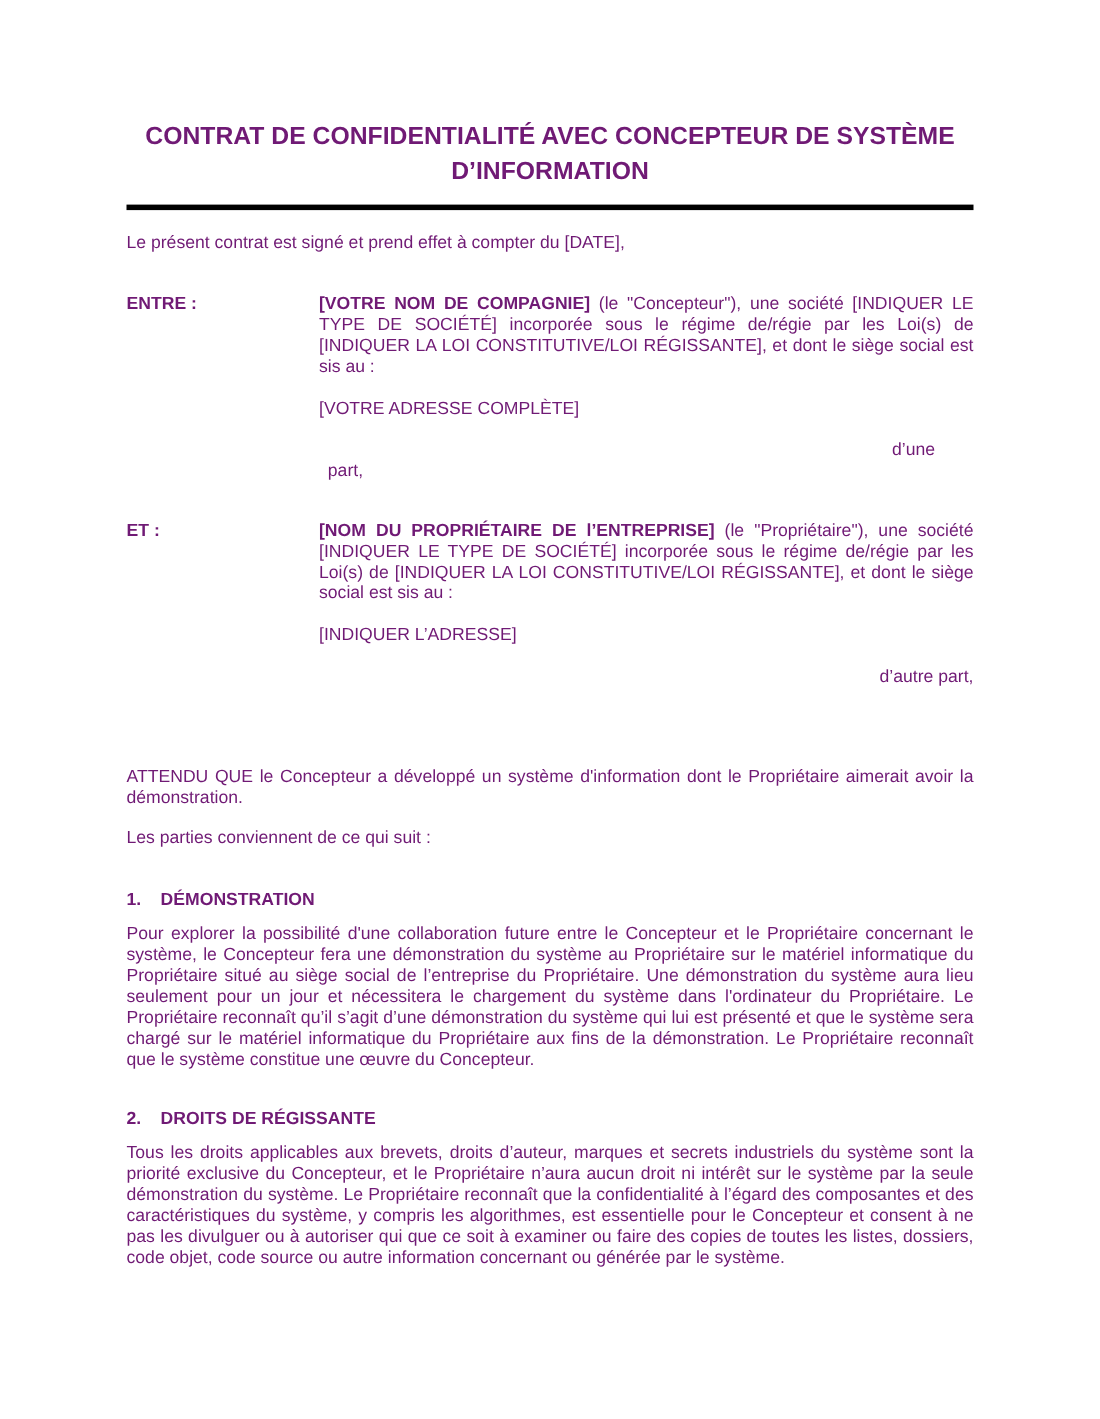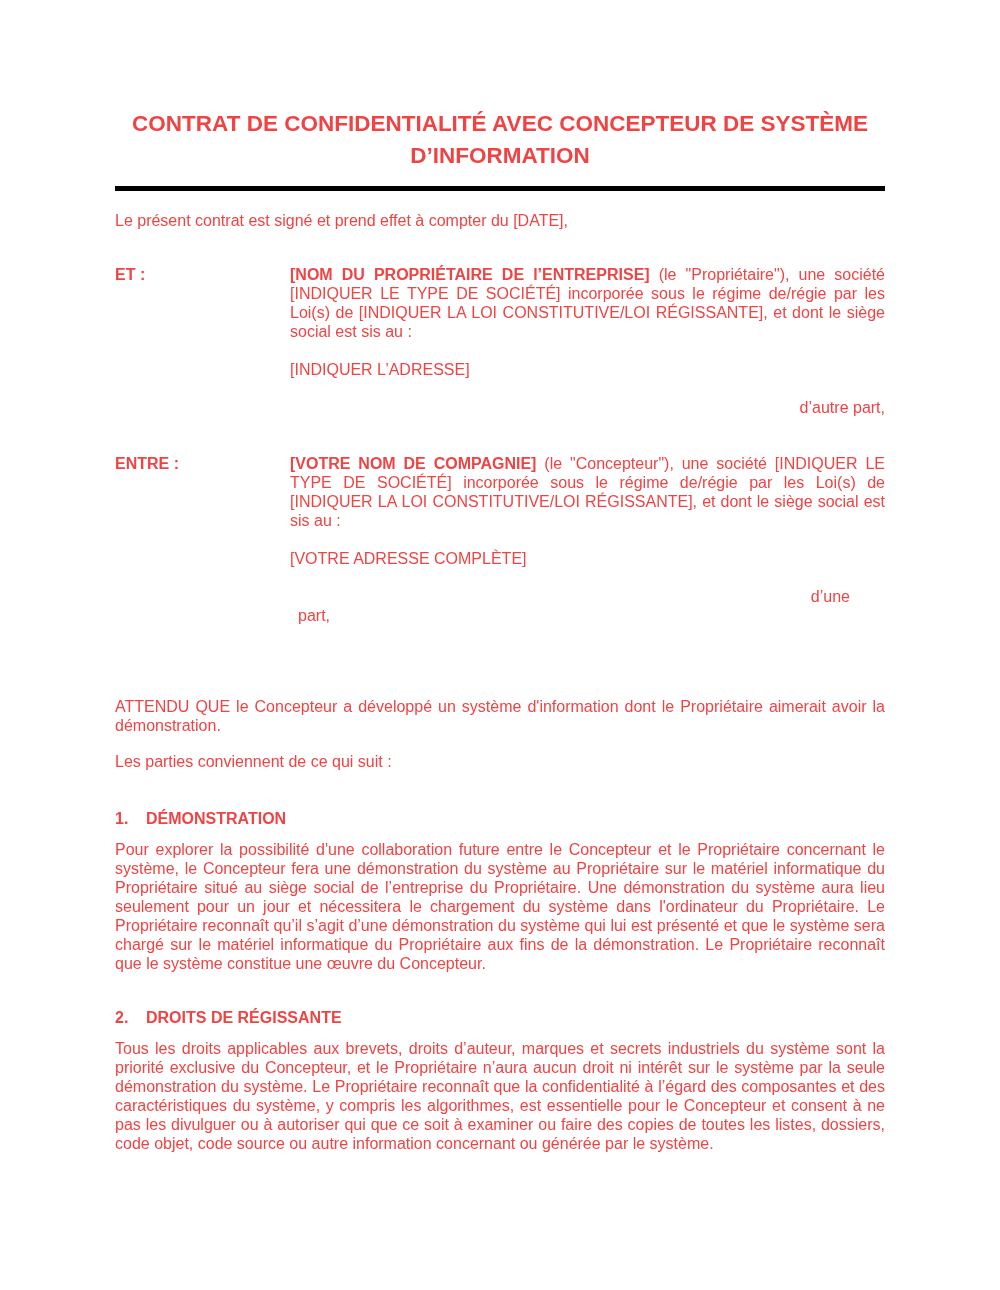--- a/index.html
+++ b/index.html
@@ -5,21 +5,21 @@
   * { box-sizing: border-box; }
   html, body { margin: 0; padding: 0; background: #ffffff; }
   .page {
     position: relative;
     width: 1000px;
     height: 1160px;
     background: #ffffff;
     font-family: "Liberation Sans", sans-serif;
     font-size: 16px;
     line-height: 19px;
-    color: #ef4444;
+    color: #701a75;
     overflow: hidden;
     text-decoration: underline;
   }
   .content { position: absolute; left: 115px; top: 0; width: 770px; }
   p { margin: 0; }
 
   .title {
     margin: 108px 0 0 0;
     font-size: 22.5px;
     line-height: 32px;
@@ -66,39 +66,39 @@
 <body>
 
 <div class="page">
   <div class="content">
 
     <h1 class="title">CONTRAT DE CONFIDENTIALITÉ AVEC CONCEPTEUR DE SYSTÈME D’INFORMATION</h1>
     <div class="rule-thick"></div>
 
     <p class="intro">Le présent contrat est signé et prend effet à compter du [DATE],</p>
 
-    <div class="party party-et">
-      <div class="party-label">ET :</div>
-      <div class="party-body">
-        <p class="party-text"><strong>[NOM DU PROPRIÉTAIRE DE l’ENTREPRISE]</strong><span> (le "Propriétaire"), une société [INDIQUER LE TYPE DE SOCIÉTÉ] incorporée sous le régime de/régie par les Loi(s) de [INDIQUER LA LOI CONSTITUTIVE/LOI RÉGISSANTE], et dont le siège social est sis au :</span></p>
-        <p class="party-address">[INDIQUER L’ADRESSE]</p>
-        <div class="party-closing">
-          <div class="closing-right">d’autre part,</div>
-        </div>
-      </div>
-    </div>
-
     <div class="party party-entre">
       <div class="party-label">ENTRE :</div>
       <div class="party-body">
         <p class="party-text"><strong>[VOTRE NOM DE COMPAGNIE]</strong><span> (le "Concepteur"), une société [INDIQUER LE TYPE DE SOCIÉTÉ] incorporée sous le régime de/régie par les Loi(s) de [INDIQUER LA LOI CONSTITUTIVE/LOI RÉGISSANTE], et dont le siège social est sis au :</span></p>
         <p class="party-address">[VOTRE ADRESSE COMPLÈTE]</p>
         <div class="party-closing">
           <div class="closing-right offset">d’une</div>
           <div class="closing-part">part,</div>
+        </div>
+      </div>
+    </div>
+
+    <div class="party party-et">
+      <div class="party-label">ET :</div>
+      <div class="party-body">
+        <p class="party-text"><strong>[NOM DU PROPRIÉTAIRE DE l’ENTREPRISE]</strong><span> (le "Propriétaire"), une société [INDIQUER LE TYPE DE SOCIÉTÉ] incorporée sous le régime de/régie par les Loi(s) de [INDIQUER LA LOI CONSTITUTIVE/LOI RÉGISSANTE], et dont le siège social est sis au :</span></p>
+        <p class="party-address">[INDIQUER L’ADRESSE]</p>
+        <div class="party-closing">
+          <div class="closing-right">d’autre part,</div>
         </div>
       </div>
     </div>
 
     <p class="recitals">ATTENDU QUE le Concepteur a développé un système d'information dont le Propriétaire aimerait avoir la démonstration.</p>
     <p class="agreement-lead">Les parties conviennent de ce qui suit :</p>
 
     <div class="section section-1">
       <div class="section-heading">
         <span class="section-number">1.</span>

